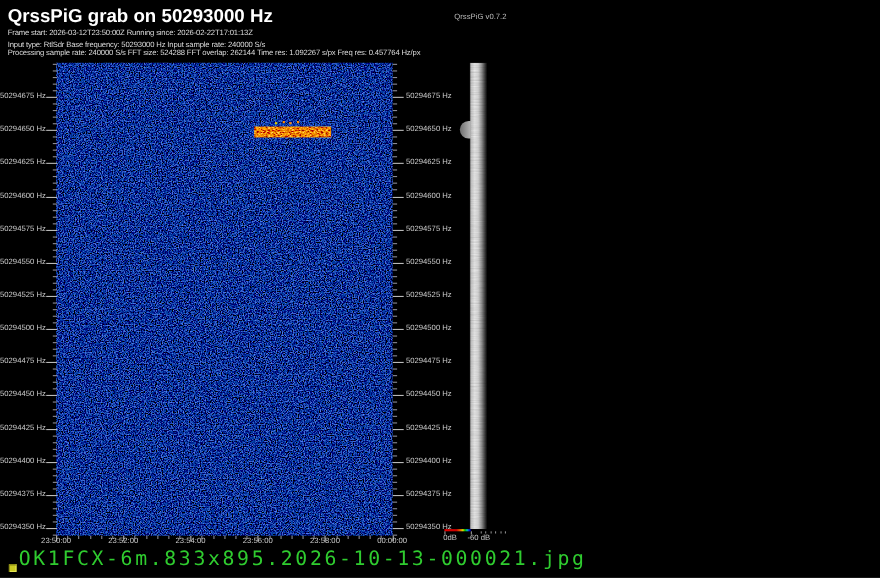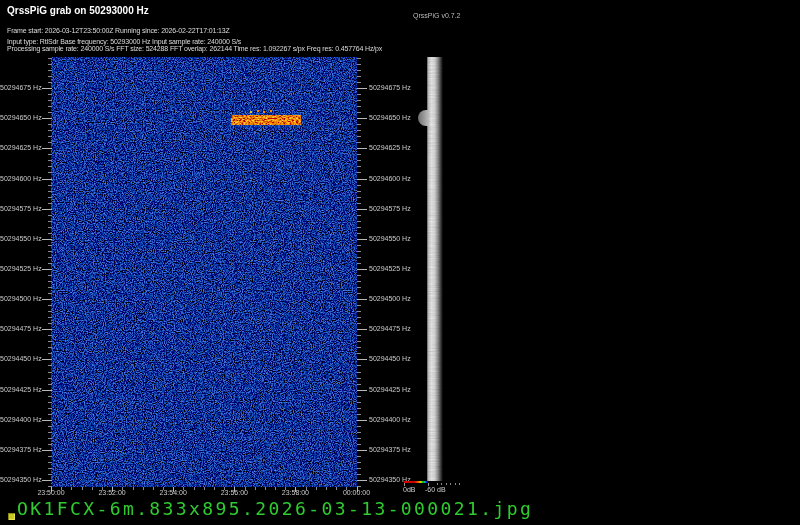--- a/index.html
+++ b/index.html
@@ -1,19 +1,19 @@
 <!DOCTYPE html>
 <html><head>
 <meta charset="utf-8">
 <style>
   html,body{margin:0;padding:0;background:#000;}
   #stage{position:relative;width:800px;height:525px;background:#000;overflow:hidden;
          font-family:"Liberation Sans",sans-serif;color:#ccc;}
   .abs{position:absolute;}
-  #page-title{left:7px;top:5px;font-size:10px;font-weight:bold;color:#fff;white-space:nowrap;}
+  #page-title{left:7px;top:5px;font-size:17px;font-weight:bold;color:#fff;white-space:nowrap;}
   #version{left:413px;top:12px;font-size:7px;color:#bbb;white-space:nowrap;}
   .info-line{left:7px;font-size:7px;letter-spacing:-0.15px;color:#ddd;white-space:nowrap;}
   #info-frame{top:27px;}
   #info-input{top:38px;}
   #info-proc{top:45px;}
 
   
   #noise-svg{left:51px;top:57px;}
   #signal-glow{left:228px;top:112px;width:76px;height:15px;background:rgba(40,120,255,0.20);filter:blur(2px);}
   #signal-svg{left:231px;top:115px;}
@@ -328,16 +328,16 @@
       <div class="db-dot" style="left: 437px;"></div>
       <div class="db-dot" style="left: 441.4px;"></div>
       <div class="db-dot" style="left: 445.8px;"></div>
       <div class="db-dot" style="left: 450.2px;"></div>
       <div class="db-dot" style="left: 454.6px;"></div>
       <div class="db-dot" style="left: 459px;"></div>
     </div>
   <div class="abs" id="db-zero">0dB</div>
   <div class="abs" id="db-sixty">-60 dB</div>
 
-  <div class="abs" id="filename">OK1FCX-6m.833x895.2026-03-13-000021.jpg</div>
+  <div class="abs" id="filename">OK1FCX-6m.833x895.2026-10-13-000021.jpg</div>
   <div class="abs" id="yellow-marker"></div>
 
 </div>
 
 </body></html>

